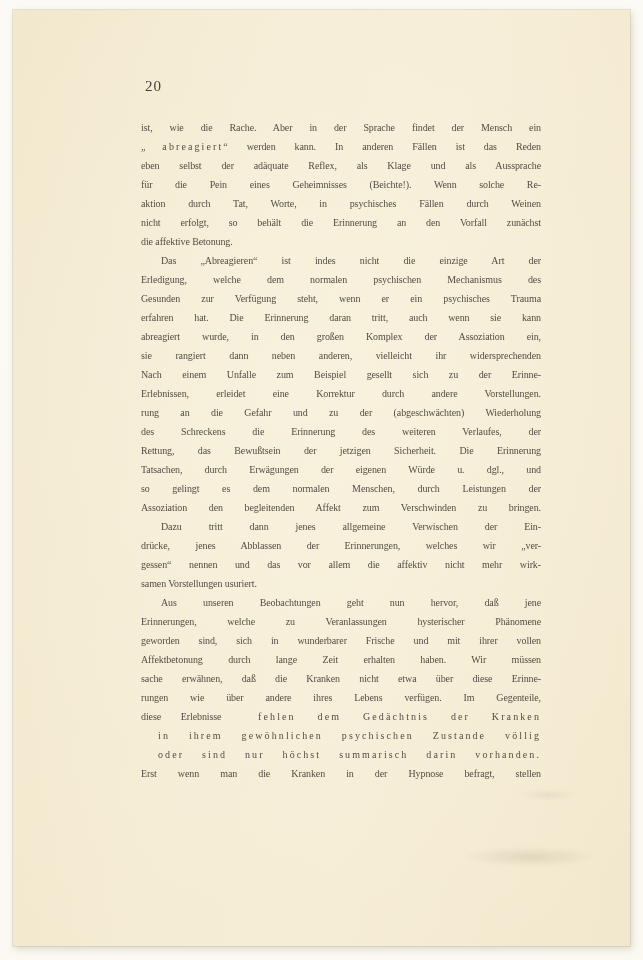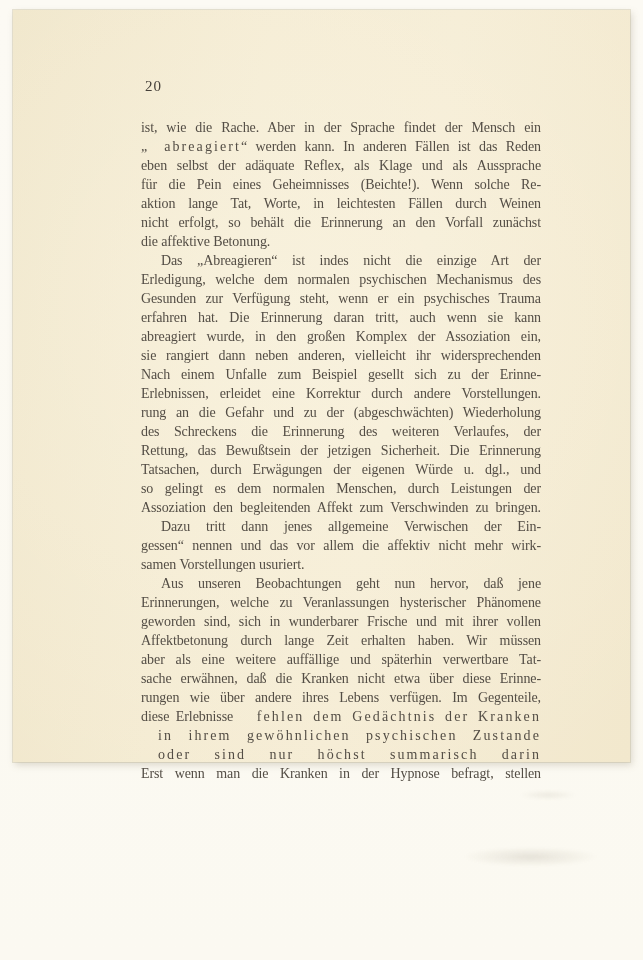--- a/index.html
+++ b/index.html
@@ -15,21 +15,21 @@
     position: relative;
     width: 643px;
     height: 960px;
     background: linear-gradient(180deg, #fcfaf4 0%, #fbf9f1 100%);
   }
   .paper {
     position: absolute;
     left: 13px;
     top: 10px;
     width: 617px;
-    height: 752px;
+    height: 936px;
     background:
       radial-gradient(ellipse 140% 120% at 45% 40%, rgba(255,252,240,0.35), rgba(0,0,0,0) 60%),
       linear-gradient(100deg, #f0e6ca 0%, #f4ebd2 35%, #f5ecd4 60%, #f2e8cd 100%);
     box-shadow:
       0 0 0 1px rgba(190,180,150,0.35),
       2px 3px 7px rgba(150,140,115,0.30);
   }
   .page-number {
     position: absolute;
     left: 132px;
@@ -37,21 +37,21 @@
     font-size: 15px;
     letter-spacing: 1px;
     color: #45403a;
   }
   .text-block {
     position: absolute;
     left: 128px;
     top: 108px;
     width: 400px;
     color: #534d45;
-    font-size: 14px;
+    font-size: 10px;
     letter-spacing: -0.1px;
   }
   .para { margin: 0; padding: 0; }
   .line {
     height: 19px;
     line-height: 19px;
     text-align: justify;
     text-align-last: justify;
     overflow: hidden;
     white-space: normal;
@@ -83,21 +83,21 @@
 
 <div class="scan">
   <div class="paper">
     <div class="page-number">20</div>
     <div class="text-block">
         <div class="para">
           <div class="line"><span>ist, wie die Rache. Aber in der Sprache findet der Mensch ein</span></div>
           <div class="line"><span>„</span><span class="sp">abreagiert</span><span>“ werden kann. In anderen Fällen ist das Reden</span></div>
           <div class="line"><span>eben selbst der adäquate Reflex, als Klage und als Aussprache</span></div>
           <div class="line"><span>für die Pein eines Geheimnisses (Beichte!). Wenn solche Re-</span></div>
-          <div class="line"><span>aktion lange Tat, Worte, in leichtesten Fällen durch Weinen</span></div>
+          <div class="line"><span>aktion durch Tat, Worte, in psychisches Fällen durch Weinen</span></div>
           <div class="line"><span>nicht erfolgt, so behält die Erinnerung an den Vorfall zunächst</span></div>
           <div class="line end"><span>die affektive Betonung.</span></div>
         </div>
         <div class="para indent">
           <div class="line"><span>Das „Abreagieren“ ist indes nicht die einzige Art der</span></div>
           <div class="line"><span>Erledigung, welche dem normalen psychischen Mechanismus des</span></div>
           <div class="line"><span>Gesunden zur Verfügung steht, wenn er ein psychisches Trauma</span></div>
           <div class="line"><span>erfahren hat. Die Erinnerung daran tritt, auch wenn sie kann</span></div>
           <div class="line"><span>abreagiert wurde, in den großen Komplex der Assoziation ein,</span></div>
           <div class="line"><span>sie rangiert dann neben anderen, vielleicht ihr widersprechenden</span></div>
@@ -105,29 +105,29 @@
           <div class="line"><span>Erlebnissen, erleidet eine Korrektur durch andere Vorstellungen.</span></div>
           <div class="line"><span>rung an die Gefahr und zu der (abgeschwächten) Wiederholung</span></div>
           <div class="line"><span>des Schreckens die Erinnerung des weiteren Verlaufes, der</span></div>
           <div class="line"><span>Rettung, das Bewußtsein der jetzigen Sicherheit. Die Erinnerung</span></div>
           <div class="line"><span>Tatsachen, durch Erwägungen der eigenen Würde u. dgl., und</span></div>
           <div class="line"><span>so gelingt es dem normalen Menschen, durch Leistungen der</span></div>
           <div class="line"><span>Assoziation den begleitenden Affekt zum Verschwinden zu bringen.</span></div>
         </div>
         <div class="para indent">
           <div class="line"><span>Dazu tritt dann jenes allgemeine Verwischen der Ein-</span></div>
+          <div class="line"><span>drücke, jenes Abblassen der Erinnerungen, welches wir „ver-</span></div>
           <div class="line"><span>gessen“ nennen und das vor allem die affektiv nicht mehr wirk-</span></div>
           <div class="line end"><span>samen Vorstellungen usuriert.</span></div>
         </div>
         <div class="para indent">
           <div class="line"><span>Aus unseren Beobachtungen geht nun hervor, daß jene</span></div>
           <div class="line"><span>Erinnerungen, welche zu Veranlassungen hysterischer Phänomene</span></div>
           <div class="line"><span>geworden sind, sich in wunderbarer Frische und mit ihrer vollen</span></div>
           <div class="line"><span>Affektbetonung durch lange Zeit erhalten haben. Wir müssen</span></div>
-          <div class="line"><span>aber als eine weitere auffällige und späterhin verwertbare Tat-</span></div>
           <div class="line"><span>sache erwähnen, daß die Kranken nicht etwa über diese Erinne-</span></div>
           <div class="line"><span>rungen wie über andere ihres Lebens verfügen. Im Gegenteile,</span></div>
           <div class="line"><span>diese Erlebnisse </span><span class="sp">fehlen dem Gedächtnis der Kranken</span></div>
           <div class="line"><span class="sp">in ihrem gewöhnlichen psychischen Zustande völlig</span></div>
           <div class="line"><span class="sp">oder sind nur höchst summarisch darin vorhanden.</span></div>
           <div class="line"><span>Erst wenn man die Kranken in der Hypnose befragt, stellen</span></div>
         </div>
       </div>
     <div class="smudge"></div>
     <div class="smudge2"></div>

